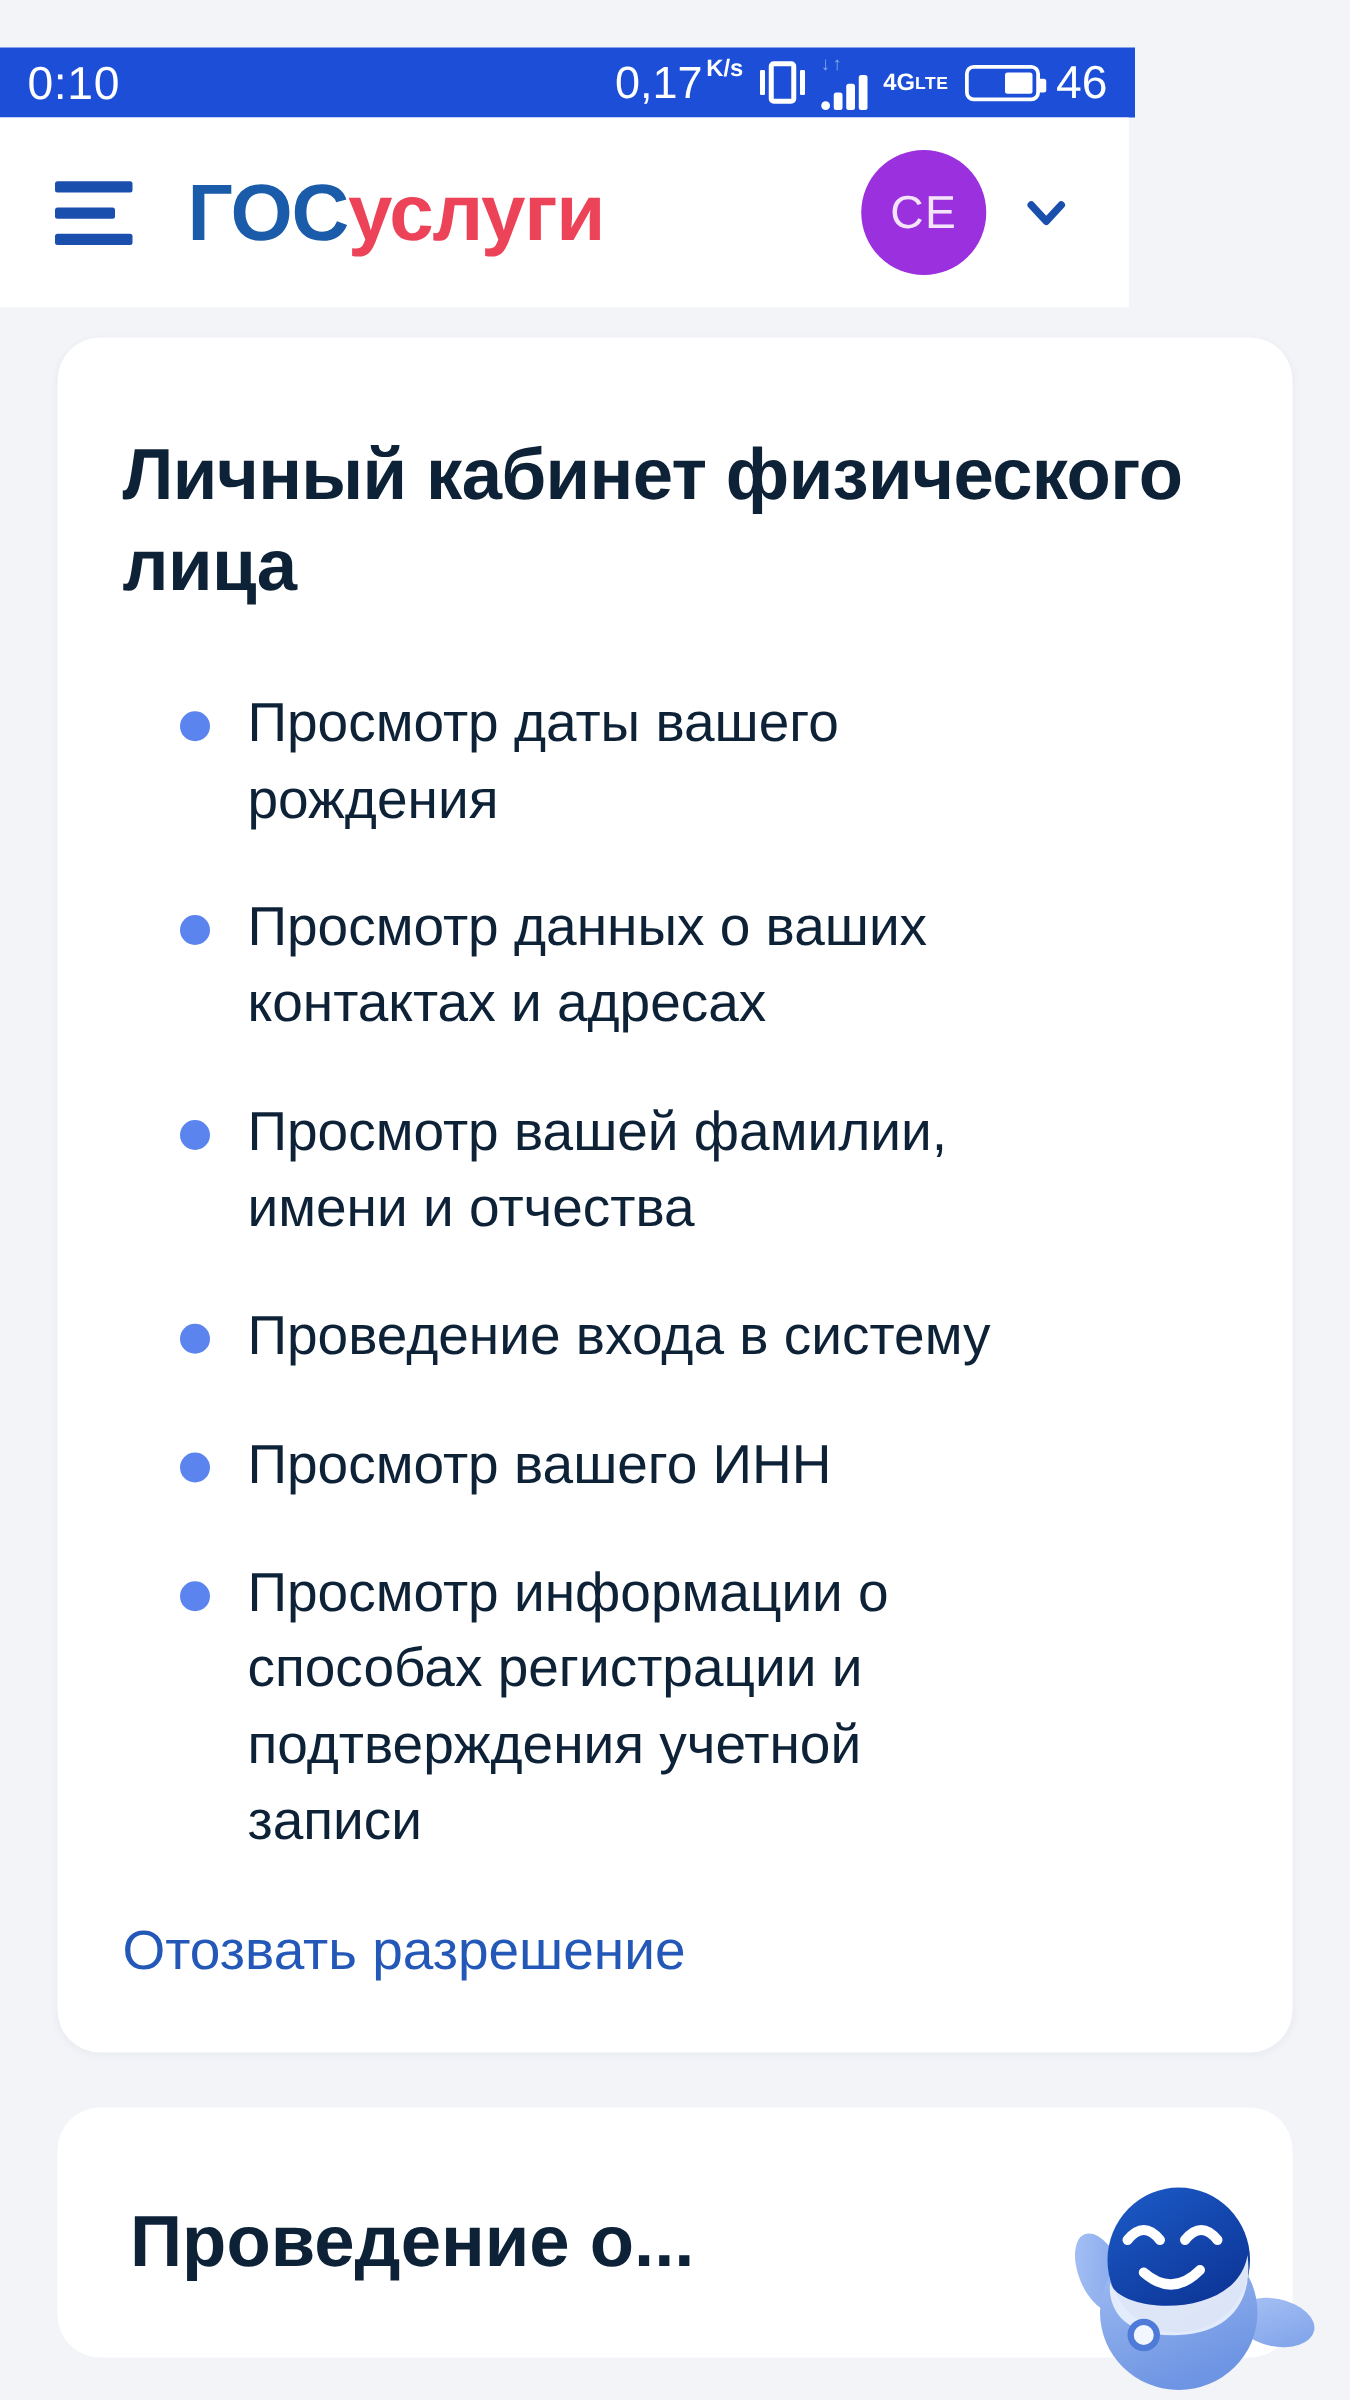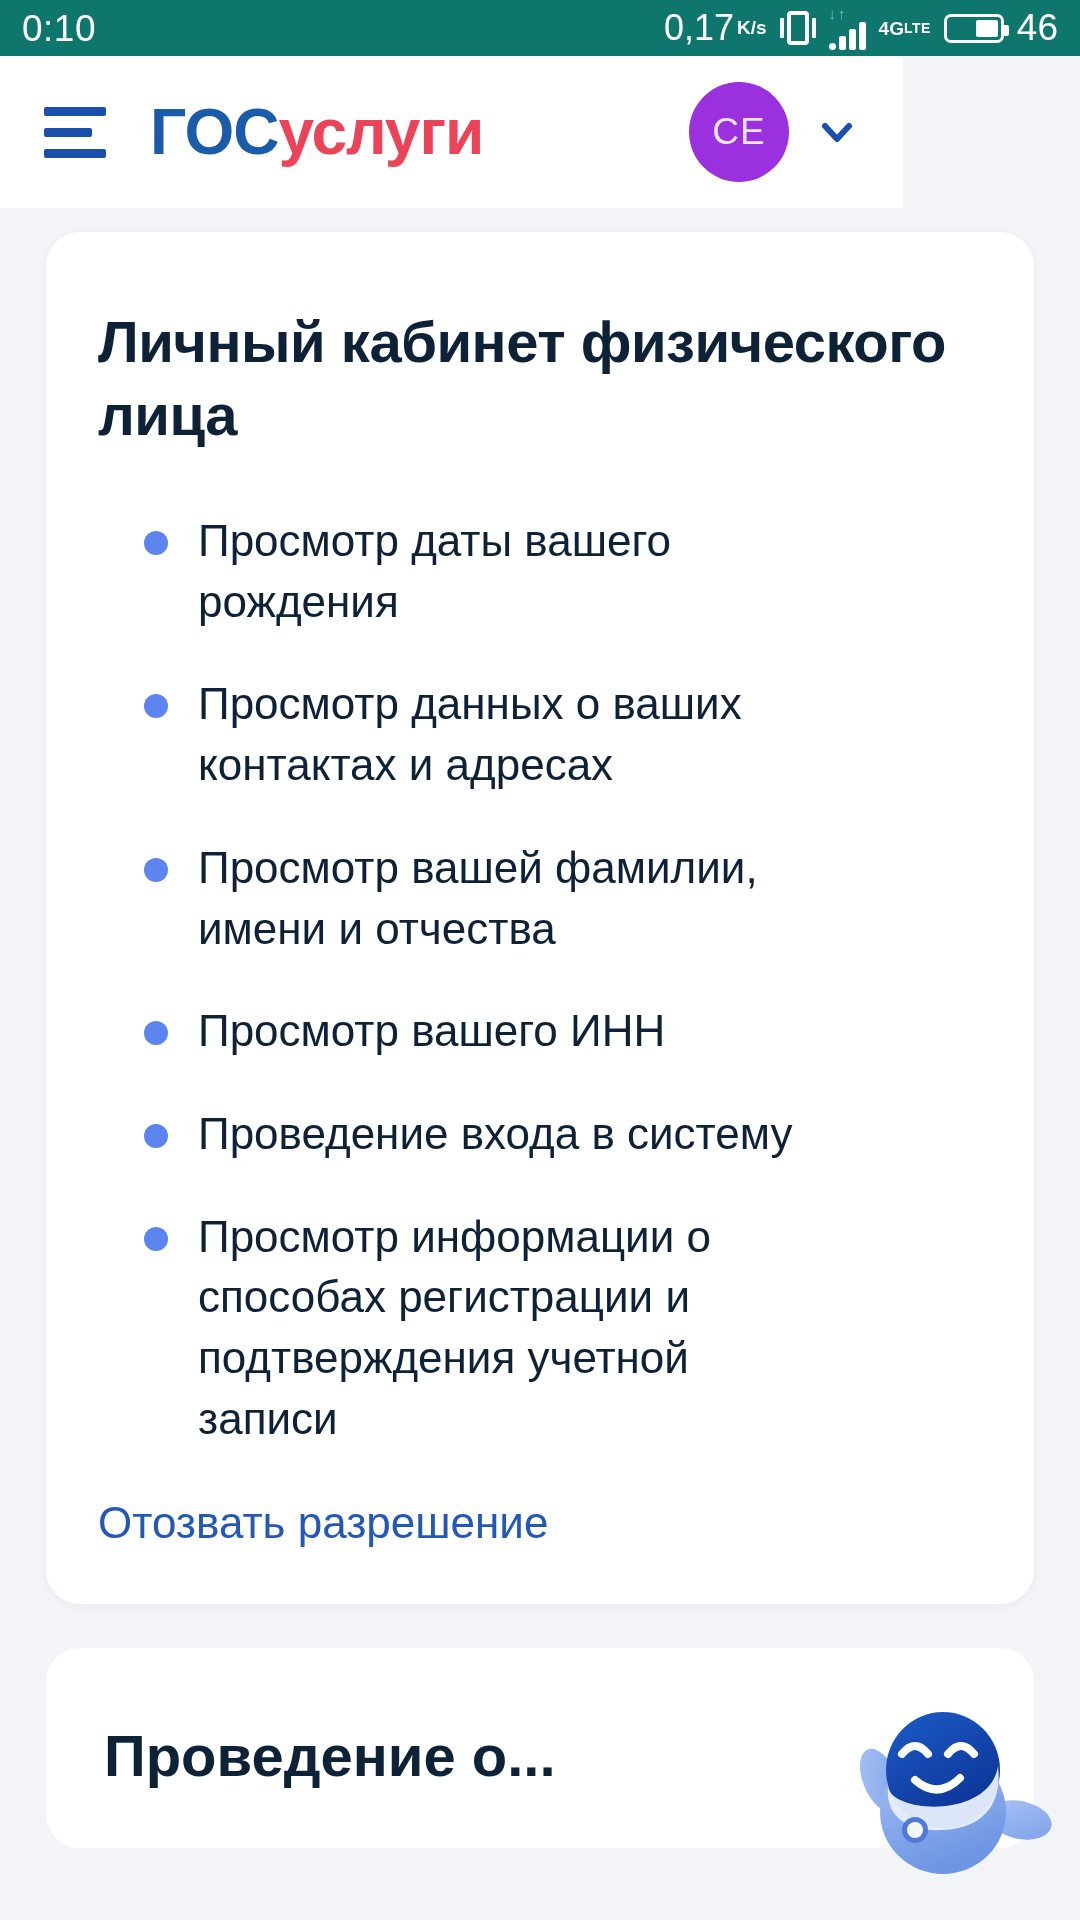--- a/index.html
+++ b/index.html
@@ -5,29 +5,30 @@
   * { margin:0; padding:0; box-sizing:border-box; }
   html, body {
     width:1080px; height:1920px;
     background:#F2F4F8;
     font-family:"Liberation Sans", sans-serif;
     overflow:hidden;
   }
 
   
   .statusbar{
-    height:56px; width:1080px;
-    background:#0f766e;
+    height:56px; width:908px;
+    background:#1d4ed8;
     display:flex; align-items:center;
     padding:0 22px;
     color:#ffffff;
+    margin-top:38px;
   }
   .sb-time{ font-size:37px; font-weight:400; letter-spacing:.5px; line-height:1; }
   .sb-right{ margin-left:auto; display:flex; align-items:center; gap:13px; }
-  .sb-speed{ display:flex; align-items:center; }
+  .sb-speed{ display:flex; align-items:flex-start; }
   .sb-speed .num{ font-size:36px; font-weight:400; }
   .sb-speed .unit{ font-size:19px; font-weight:700; margin-left:3px; display:flex; align-items:center; }
   .sb-speed .unit sup{ font-size:19px; }
   .vibrate{ display:flex; align-items:center; gap:3px; }
   .vibrate .bar{ width:4px; height:20px; background:#fff; border-radius:1px; }
   .vibrate .phone{ width:22px; height:34px; border:4px solid #fff; border-radius:4px; }
   .sigwrap{ display:flex; flex-direction:column; align-items:flex-start; }
   .arrows{ display:flex; gap:2px; height:14px; align-items:flex-end; margin-bottom:1px; opacity:.75; }
   .arrows span{ font-size:15px; line-height:1; color:#9ec9e8; }
   .bars{ display:flex; align-items:flex-end; gap:3px; height:28px; }
@@ -192,25 +193,25 @@
       <li class="perm-item">
         <span class="bullet"></span>
         <span class="perm-text">Просмотр данных о ваших контактах и адресах</span>
       </li>
       <li class="perm-item">
         <span class="bullet"></span>
         <span class="perm-text">Просмотр вашей фамилии, имени и отчества</span>
       </li>
       <li class="perm-item">
         <span class="bullet"></span>
+        <span class="perm-text">Проведение входа в систему</span>
+      </li>
+      <li class="perm-item">
+        <span class="bullet"></span>
         <span class="perm-text">Просмотр вашего ИНН</span>
-      </li>
-      <li class="perm-item">
-        <span class="bullet"></span>
-        <span class="perm-text">Проведение входа в систему</span>
       </li>
       <li class="perm-item">
         <span class="bullet"></span>
         <span class="perm-text">Просмотр информации о способах регистрации и подтверждения учетной записи</span>
       </li>
     </ul>
 
     <a class="revoke">Отозвать разрешение</a>
   </div>
 

